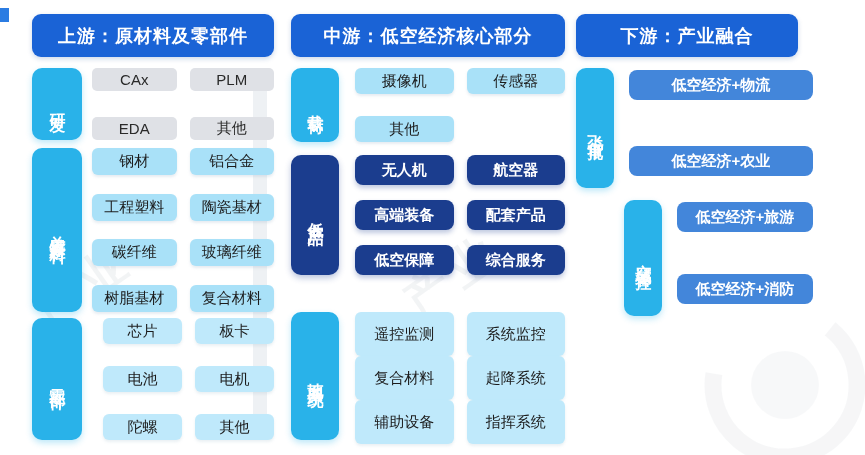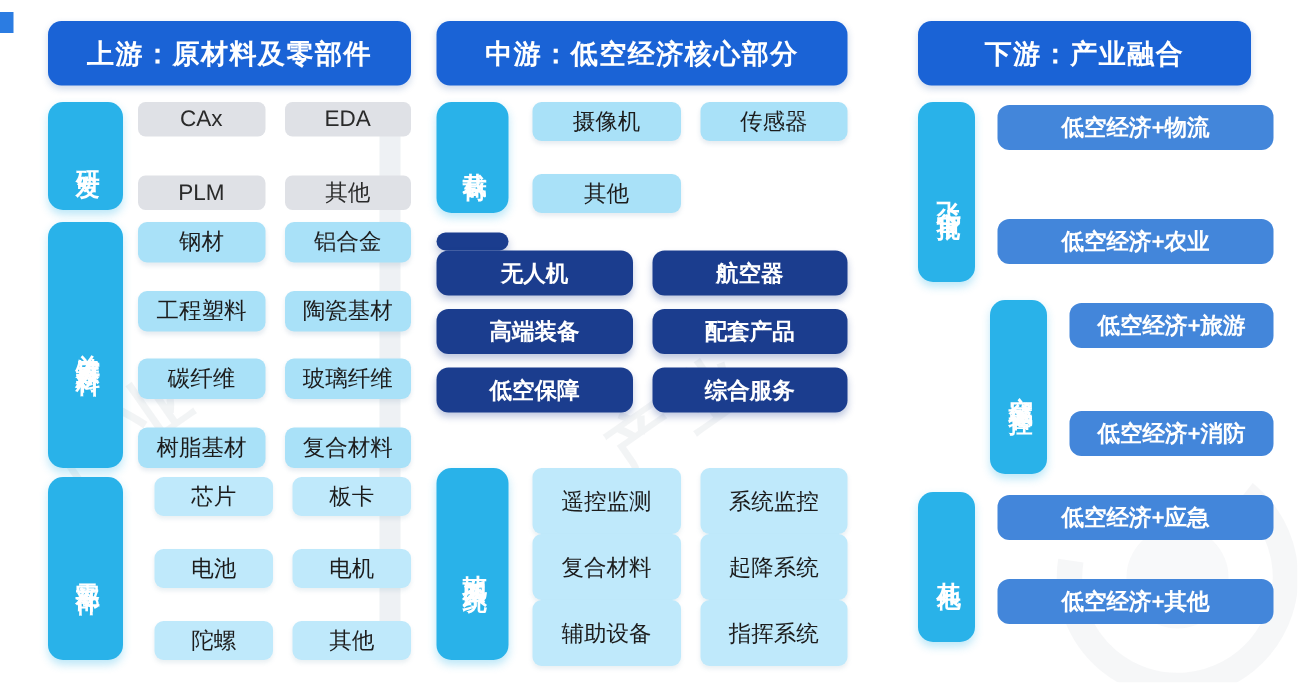--- a/index.html
+++ b/index.html
@@ -14,35 +14,35 @@
   
   .wm{position:absolute;color:#7e8c9a;opacity:.09;font-size:46px;font-weight:700;
       transform:rotate(-35deg);letter-spacing:8px;pointer-events:none;white-space:nowrap;}
   .wm1{left:30px;top:255px;}
   .wm2{left:400px;top:245px;}
   .wm-logo{position:absolute;right:-25px;bottom:-35px;opacity:.16;pointer-events:none;}
 
   .col{position:absolute;top:14px;display:flex;flex-direction:column;}
   .c0{left:32px;width:242px;}
   .c1{left:291px;width:274px;}
-  .c2{left:612px;width:237px;}
+  .c2{left:576px;width:237px;}
 
   .header{
     height:43px;border-radius:9px;color:#fff;font-size:18px;font-weight:700;
     display:flex;align-items:center;justify-content:center;letter-spacing:1px;
     background:var(--header-blue);margin-bottom:11px;box-shadow:0 2px 5px rgba(30,80,160,.22);
   }
   .c2 .header{width:222px;}
 
   .section{display:flex;}
   .c0 .s0{height:72px;margin-bottom:8px;}
   .c0 .s1{height:164px;margin-bottom:6px;}
   .c0 .s2{height:122px;gap:11px;}
   .c1 .s0{height:74px;margin-bottom:13px;}
-  .c1 .s1{height:120px;flex-direction:column;}
+  .c1 .s1{height:120px;}
   .c1 .s2{height:128px;margin-top:37px;}
   .c2 .s0{height:120px;margin-bottom:12px;}
   .c2 .s1{height:116px;margin-bottom:12px;margin-left:48px;}
   .c2 .s2{height:100px;}
 
   .side-label{
     border-radius:10px;color:#fff;font-weight:700;font-size:16px;flex-shrink:0;
     writing-mode:vertical-rl;text-orientation:upright;letter-spacing:3px;
     display:flex;align-items:center;justify-content:center;
   }
@@ -91,22 +91,22 @@
     <circle cx="105" cy="105" r="34" fill="#d2d7dc"></circle>
   </svg>
 
   <div id="columns">
       <section class="col c0">
         <div class="header">上游：原材料及零部件</div>
         <div class="section s0">
           <div class="side-label label-cyan">研发</div>
           <div class="items cols-2">
             <div class="item item-gray">CAx</div>
+            <div class="item item-gray">PLM</div>
             <div class="item item-gray">EDA</div>
-            <div class="item item-gray">PLM</div>
             <div class="item item-gray">其他</div>
           </div>
         </div>
         <div class="section s1">
           <div class="side-label label-cyan">关键原材料</div>
           <div class="items cols-2">
             <div class="item item-light">钢材</div>
             <div class="item item-light">铝合金</div>
             <div class="item item-light">工程塑料</div>
             <div class="item item-light">陶瓷基材</div>
@@ -170,22 +170,15 @@
             <div class="item item-mid">低空经济+农业</div>
           </div>
         </div>
         <div class="section s1">
           <div class="side-label label-cyan">空域管控</div>
           <div class="items cols-1">
             <div class="item item-mid">低空经济+旅游</div>
             <div class="item item-mid">低空经济+消防</div>
           </div>
         </div>
-        <div class="section s2">
-          <div class="side-label label-cyan">其他</div>
-          <div class="items cols-1">
-            <div class="item item-mid">低空经济+应急</div>
-            <div class="item item-mid">低空经济+其他</div>
-          </div>
-        </div>
       </section>
     </div>
 </div>
 
 </body></html>

